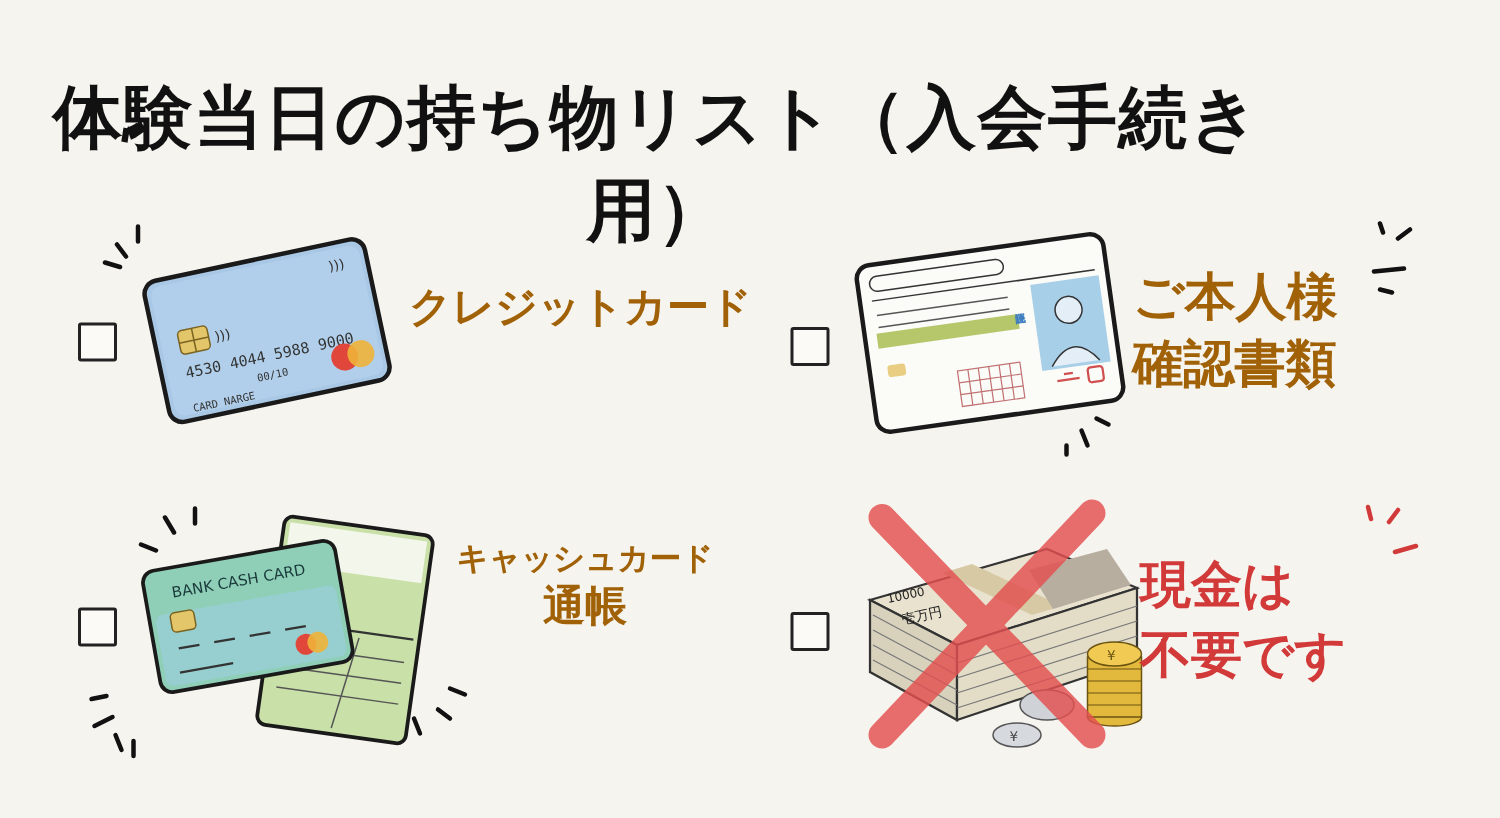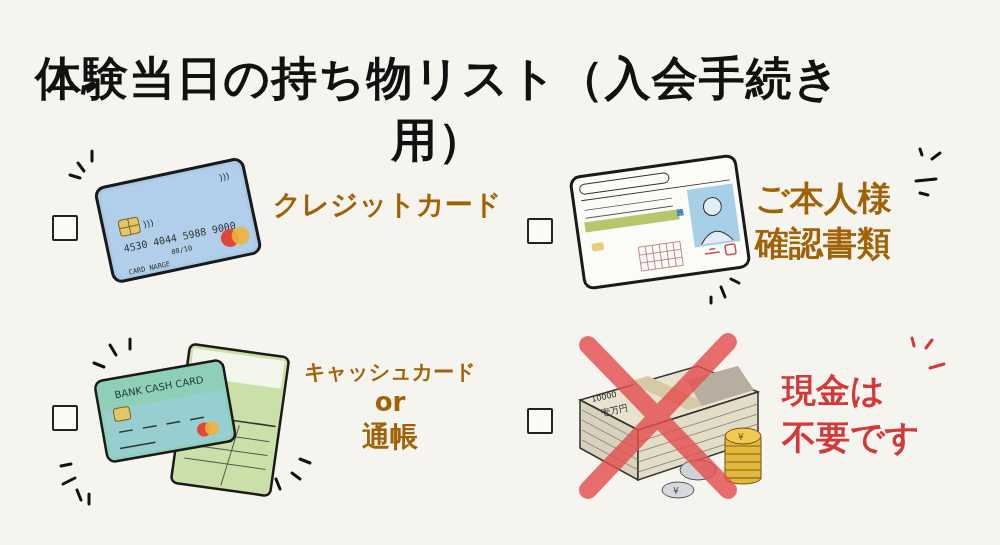--- a/index.html
+++ b/index.html
@@ -117,21 +117,20 @@
     <path d="M6 28 L16 32 M22 10 L28 20 M42 4 L42 14" stroke="#111" stroke-width="3" stroke-linecap="round"></path>
   </svg>
   <svg class="sparks" style="left:55px; top:460px;" width="50" height="50">
     <path d="M6 6 L16 4 M8 24 L20 18 M22 30 L26 40 M34 34 L34 44" stroke="#111" stroke-width="3" stroke-linecap="round"></path>
   </svg>
   <svg class="sparks" style="left:270px; top:455px;" width="50" height="40">
     <path d="M30 4 L40 8 M22 18 L30 24 M6 24 L10 34" stroke="#111" stroke-width="3" stroke-linecap="round"></path>
   </svg>
   <div class="label" style="left:290px; top:360px; width:200px;">
     <span class="l1" style="font-size:21px;">キャッシュカード</span>
-    <span class="l2" style="font-size:26px; margin-top:2px;">or</span>
     <span class="l2" style="font-size:28px; margin-top:2px;">通帳</span>
   </div>
 </div>
 
 <div>
   <div class="checkbox" style="left:527px; top:408px;"></div>
   <svg class="illus" style="left:568px; top:330px;" width="200" height="180" viewBox="0 0 200 180">
     <g>
       <path d="M12 70 L130 36 L190 62 L70 100 Z" fill="#e8e2cf" stroke="#333" stroke-width="1.5"></path>
       <path d="M12 70 L70 100 L70 150 L12 118 Z" fill="#d8d2bd" stroke="#333" stroke-width="1.5"></path>
@@ -158,17 +157,17 @@
       <text x="105" y="164" font-size="9" fill="#444">¥</text>
     </g>
     <g stroke="#e35050" stroke-width="18" stroke-linecap="round" opacity="0.82">
       <line x1="20" y1="15" x2="160" y2="160"></line>
       <line x1="160" y1="12" x2="20" y2="160"></line>
     </g>
   </svg>
   <svg class="sparks" style="left:906px; top:330px;" width="50" height="50">
     <path d="M6 8 L8 16 M20 18 L26 10 M24 38 L38 34" stroke="#d23a3a" stroke-width="3" stroke-linecap="round"></path>
   </svg>
-  <div class="label red" style="left:782px; top:370px; width:160px; text-align:left;">
+  <div class="label red" style="left:760px; top:370px; width:160px; text-align:left;">
     <span class="l1" style="font-size:34px;">現金は</span>
     <span class="l2" style="font-size:34px; margin-top:6px;">不要です</span>
   </div>
 </div>
 
 </body></html>

